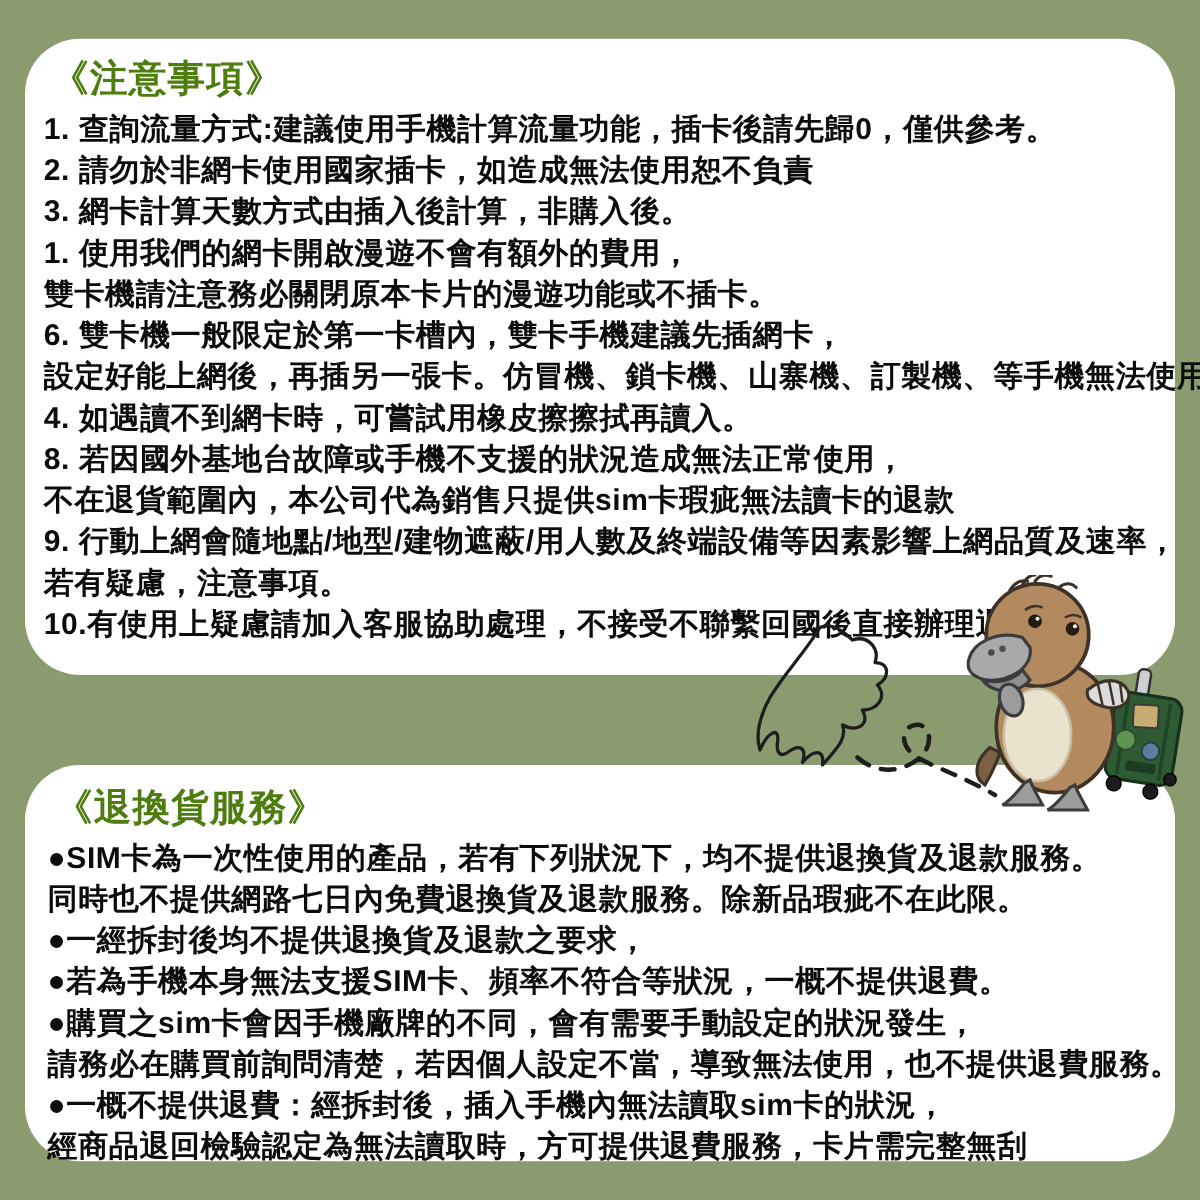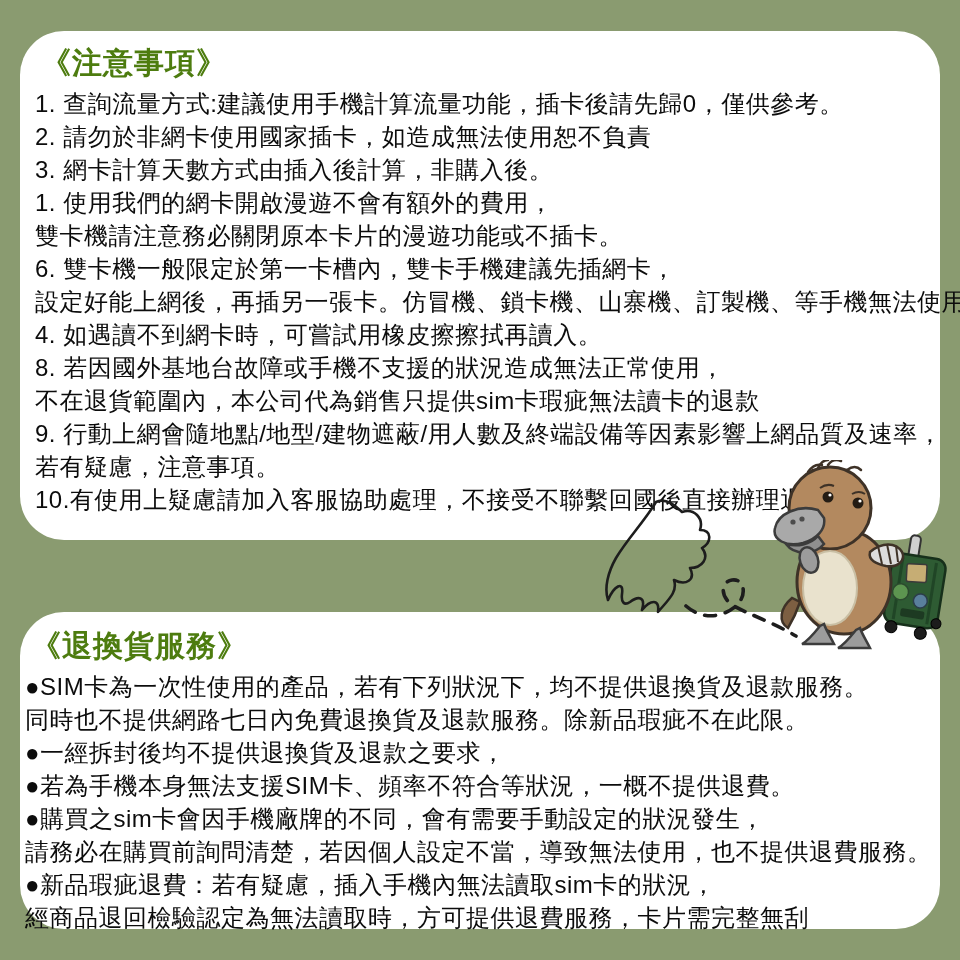--- a/index.html
+++ b/index.html
@@ -12,31 +12,31 @@
   }
   .card{
     position:absolute;
     left:20px;width:920px;
     background:#ffffff;
     border-radius:44px;
     box-sizing:border-box;
     z-index:1;
   }
   .card-top{top:31px;height:509px;padding:10px 0 0 15px;}
-  .card-bottom{top:612px;height:317px;padding:12px 0 0 5px;}
+  .card-bottom{top:612px;height:317px;padding:12px 0 0 18px;}
   .card h2{
     margin:2px 0 3px 6px;
     font-size:30px;
     font-weight:700;
     color:#4d7c0f;
     letter-spacing:1px;
   }
   .txt{
     font-size:24px;
-    font-weight:400;
+    font-weight:700;
     line-height:33px;
     color:#0c0c0c;
     white-space:nowrap;
     letter-spacing:0.5px;
   }
   .illus{position:absolute;z-index:3;}
   #doodle-svg{left:594px;top:496px;width:224px;height:150px;}
   #platypus-svg{left:770px;top:460px;width:190px;height:192px;}
 </style>
 </head>
@@ -62,21 +62,21 @@
   </section>
 
   <section class="card card-bottom">
     <h2>《退換貨服務》</h2>
     <div class="txt">●SIM卡為一次性使用的產品，若有下列狀況下，均不提供退換貨及退款服務。</div>
     <div class="txt">同時也不提供網路七日內免費退換貨及退款服務。除新品瑕疵不在此限。</div>
     <div class="txt">●一經拆封後均不提供退換貨及退款之要求，</div>
     <div class="txt">●若為手機本身無法支援SIM卡、頻率不符合等狀況，一概不提供退費。</div>
     <div class="txt">●購買之sim卡會因手機廠牌的不同，會有需要手動設定的狀況發生，</div>
     <div class="txt">請務必在購買前詢問清楚，若因個人設定不當，導致無法使用，也不提供退費服務。</div>
-    <div class="txt">●新品瑕疵退費：若有疑慮，插入手機內無法讀取sim卡的狀況，</div>
+    <div class="txt">●一概不提供退費：經拆封後，插入手機內無法讀取sim卡的狀況，</div>
     <div class="txt">經商品退回檢驗認定為無法讀取時，方可提供退費服務，卡片需完整無刮</div>
   </section>
 
   <svg id="doodle-svg" class="illus" viewBox="0 0 224 150">
     <path d="M62,6 C50,26 34,42 22,62 C14,76 10,92 14,104 C20,90 30,84 28,98
              C27,106 30,110 36,106 C44,100 52,100 48,114 C56,104 66,102 64,116
              C74,104 84,96 80,84 C92,90 102,84 96,72 C108,72 116,62 108,52
              C118,46 118,34 106,34 C110,22 100,12 88,16 C80,8 70,2 62,6 Z" fill="none" stroke="#1d1d1d" stroke-width="2.6" stroke-linejoin="round" stroke-linecap="round"></path>
     <path d="M92,110 C108,124 128,122 142,110 C154,99 150,82 138,84
              C126,86 126,102 140,110 C154,118 178,126 202,140" fill="none" stroke="#1d1d1d" stroke-width="3.6" stroke-dasharray="11 10" stroke-linecap="round"></path>

